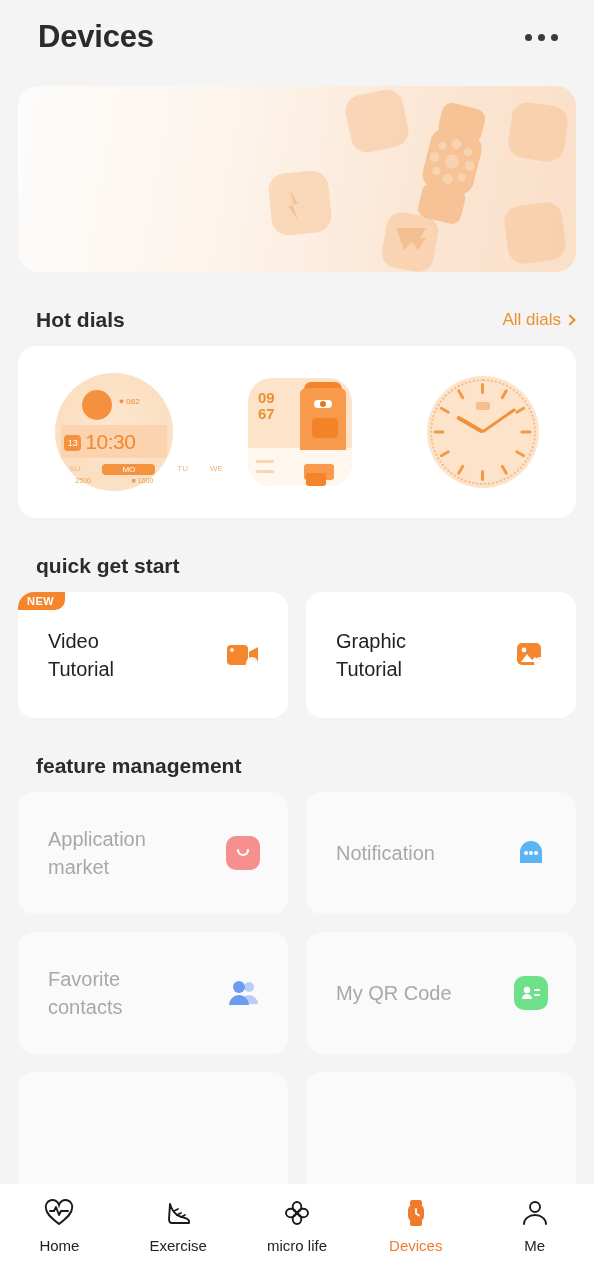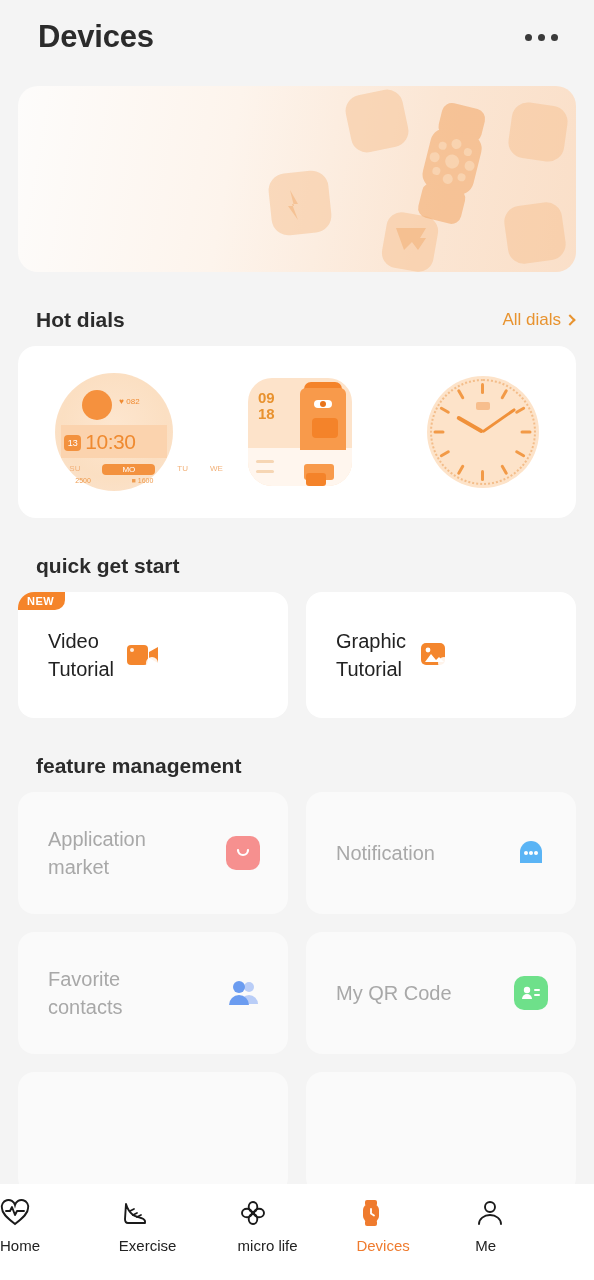--- a/index.html
+++ b/index.html
@@ -91,21 +91,21 @@
                  transform-origin:50% 100%; }
   .an-h { width:4px; height:30px; margin-left:-2px; transform:rotate(-60deg); }
   .an-m { width:3px; height:40px; margin-left:-1.5px; transform:rotate(55deg); }
   .an-logo { position:absolute; left:50%; top:26px; transform:translateX(-50%); width:14px; height:8px;
              background:#f4ae73; border-radius:2px; opacity:.7; }
 
   
   .grid2 { display:flex; gap:18px; padding:0 18px; }
   .tut-card {
     position:relative; flex:1; height:126px; background:#fff; border-radius:16px;
-    display:flex; align-items:center; padding:0 28px 0 30px; overflow:hidden;
+    display:flex; align-items:center; justify-content:space-between; padding:0 28px 0 30px; overflow:hidden;
     cursor:pointer;
     gap:12px;
   }
   .tut-label { font-size:20px; color:#222; line-height:1.4; }
   .badge-new {
     position:absolute; left:0; top:0; background:#f5842a; color:#fff; font-size:11px; font-weight:bold;
     padding:3px 11px 3px 9px; border-radius:10px 0 10px 0; letter-spacing:.5px;
   }
   .tut-icon { width:34px; height:30px; position:relative; flex:none; }
 
@@ -118,21 +118,21 @@
   }
   .feat-label { font-size:20px; color:#a8a8a8; line-height:1.4; }
   .feat-icon { width:34px; height:34px; border-radius:10px; flex:none; position:relative;
                display:flex; align-items:center; justify-content:center; }
 
   
   .tabbar {
     position:absolute; left:0; bottom:0; width:594px; height:96px; background:#fff;
     display:flex; align-items:flex-start; padding-top:14px;
   }
-  .tab { flex:1; display:flex; flex-direction:column; gap:9px; cursor:pointer; }
+  .tab { flex:1; display:flex; flex-direction:column; align-items:center; gap:9px; cursor:pointer; }
   .tab-label { font-size:15px; color:#222; }
   .tab.active .tab-label { color:#ef7b2e; }
   .tab-ico { width:30px; height:30px; display:block; }
 </style>
 </head>
 <body>
 
 <div class="phone">
 
   <div class="header">
@@ -214,21 +214,21 @@
         <div class="sq-eye"></div>
         <div class="sq-torso"></div>
         <div class="sq-leg"></div>
         <div class="sq-box"></div>
         <div class="sq-lines">
             <span></span>
             <span></span>
           </div>
         <div class="sq-time">
           <div>09</div>
-          <div>18</div>
+          <div>67</div>
         </div>
       </div>
     </div>
 
     <div class="dial">
       <div class="dial-analog">
         <div class="an-ring"></div>
         <div class="an-tick" style="transform:rotate(0deg)"></div>
         <div class="an-tick" style="transform:rotate(30deg)"></div>
         <div class="an-tick" style="transform:rotate(60deg)"></div>

